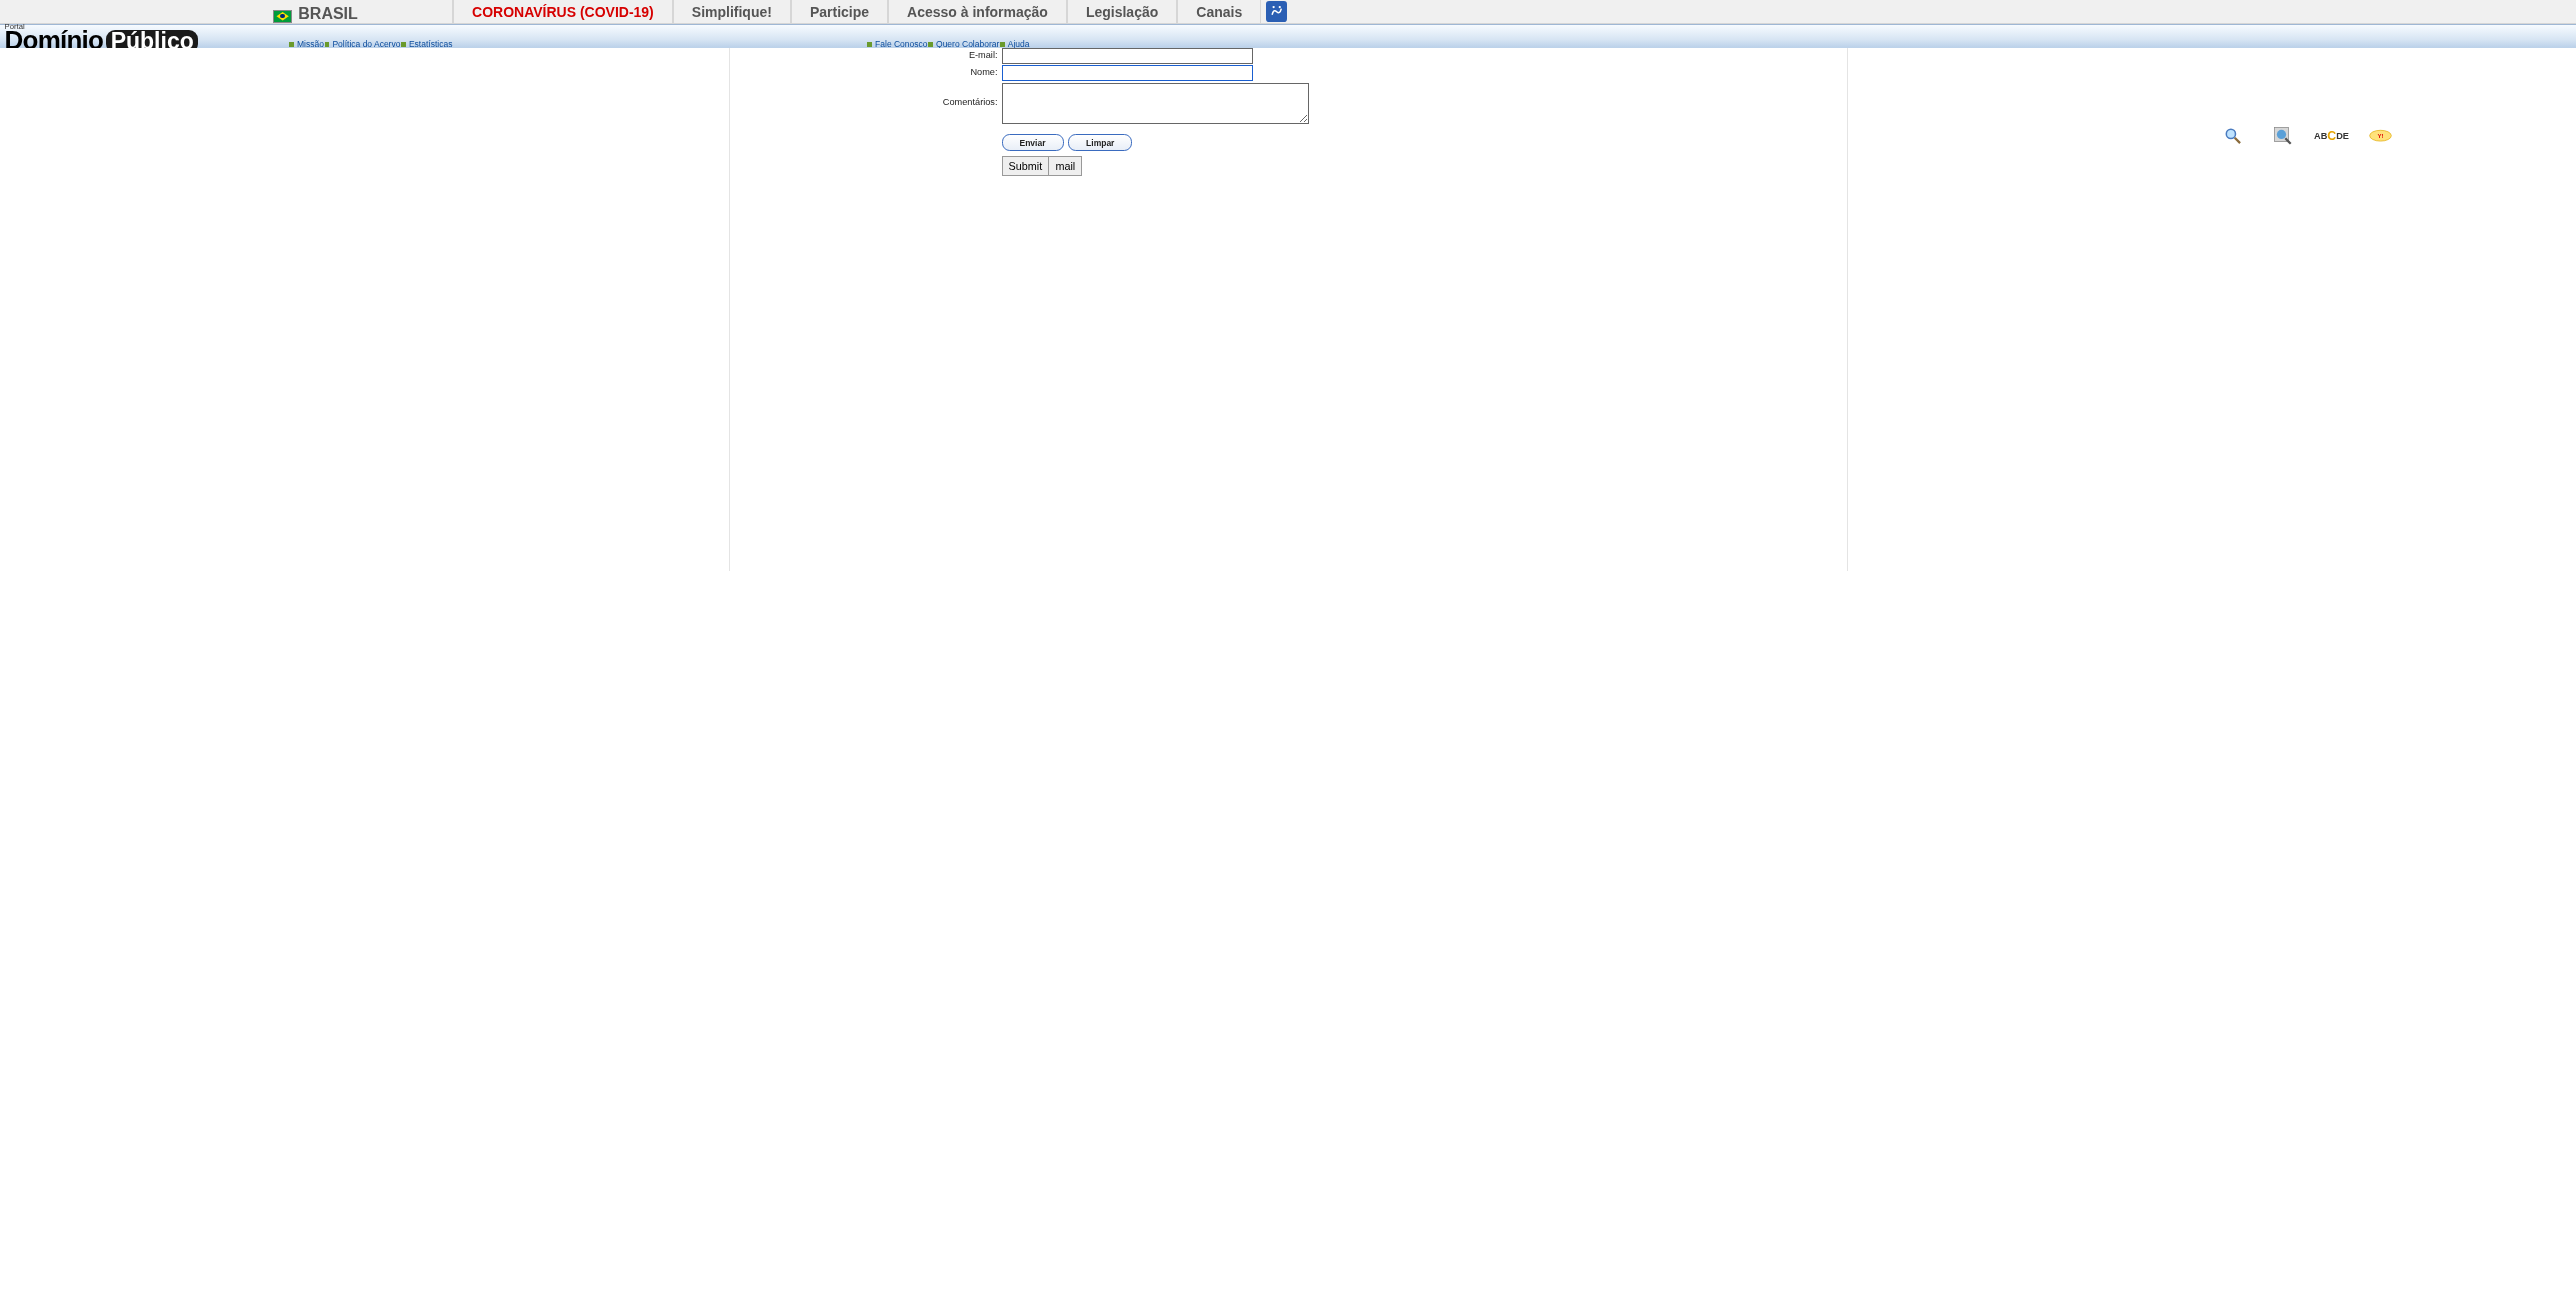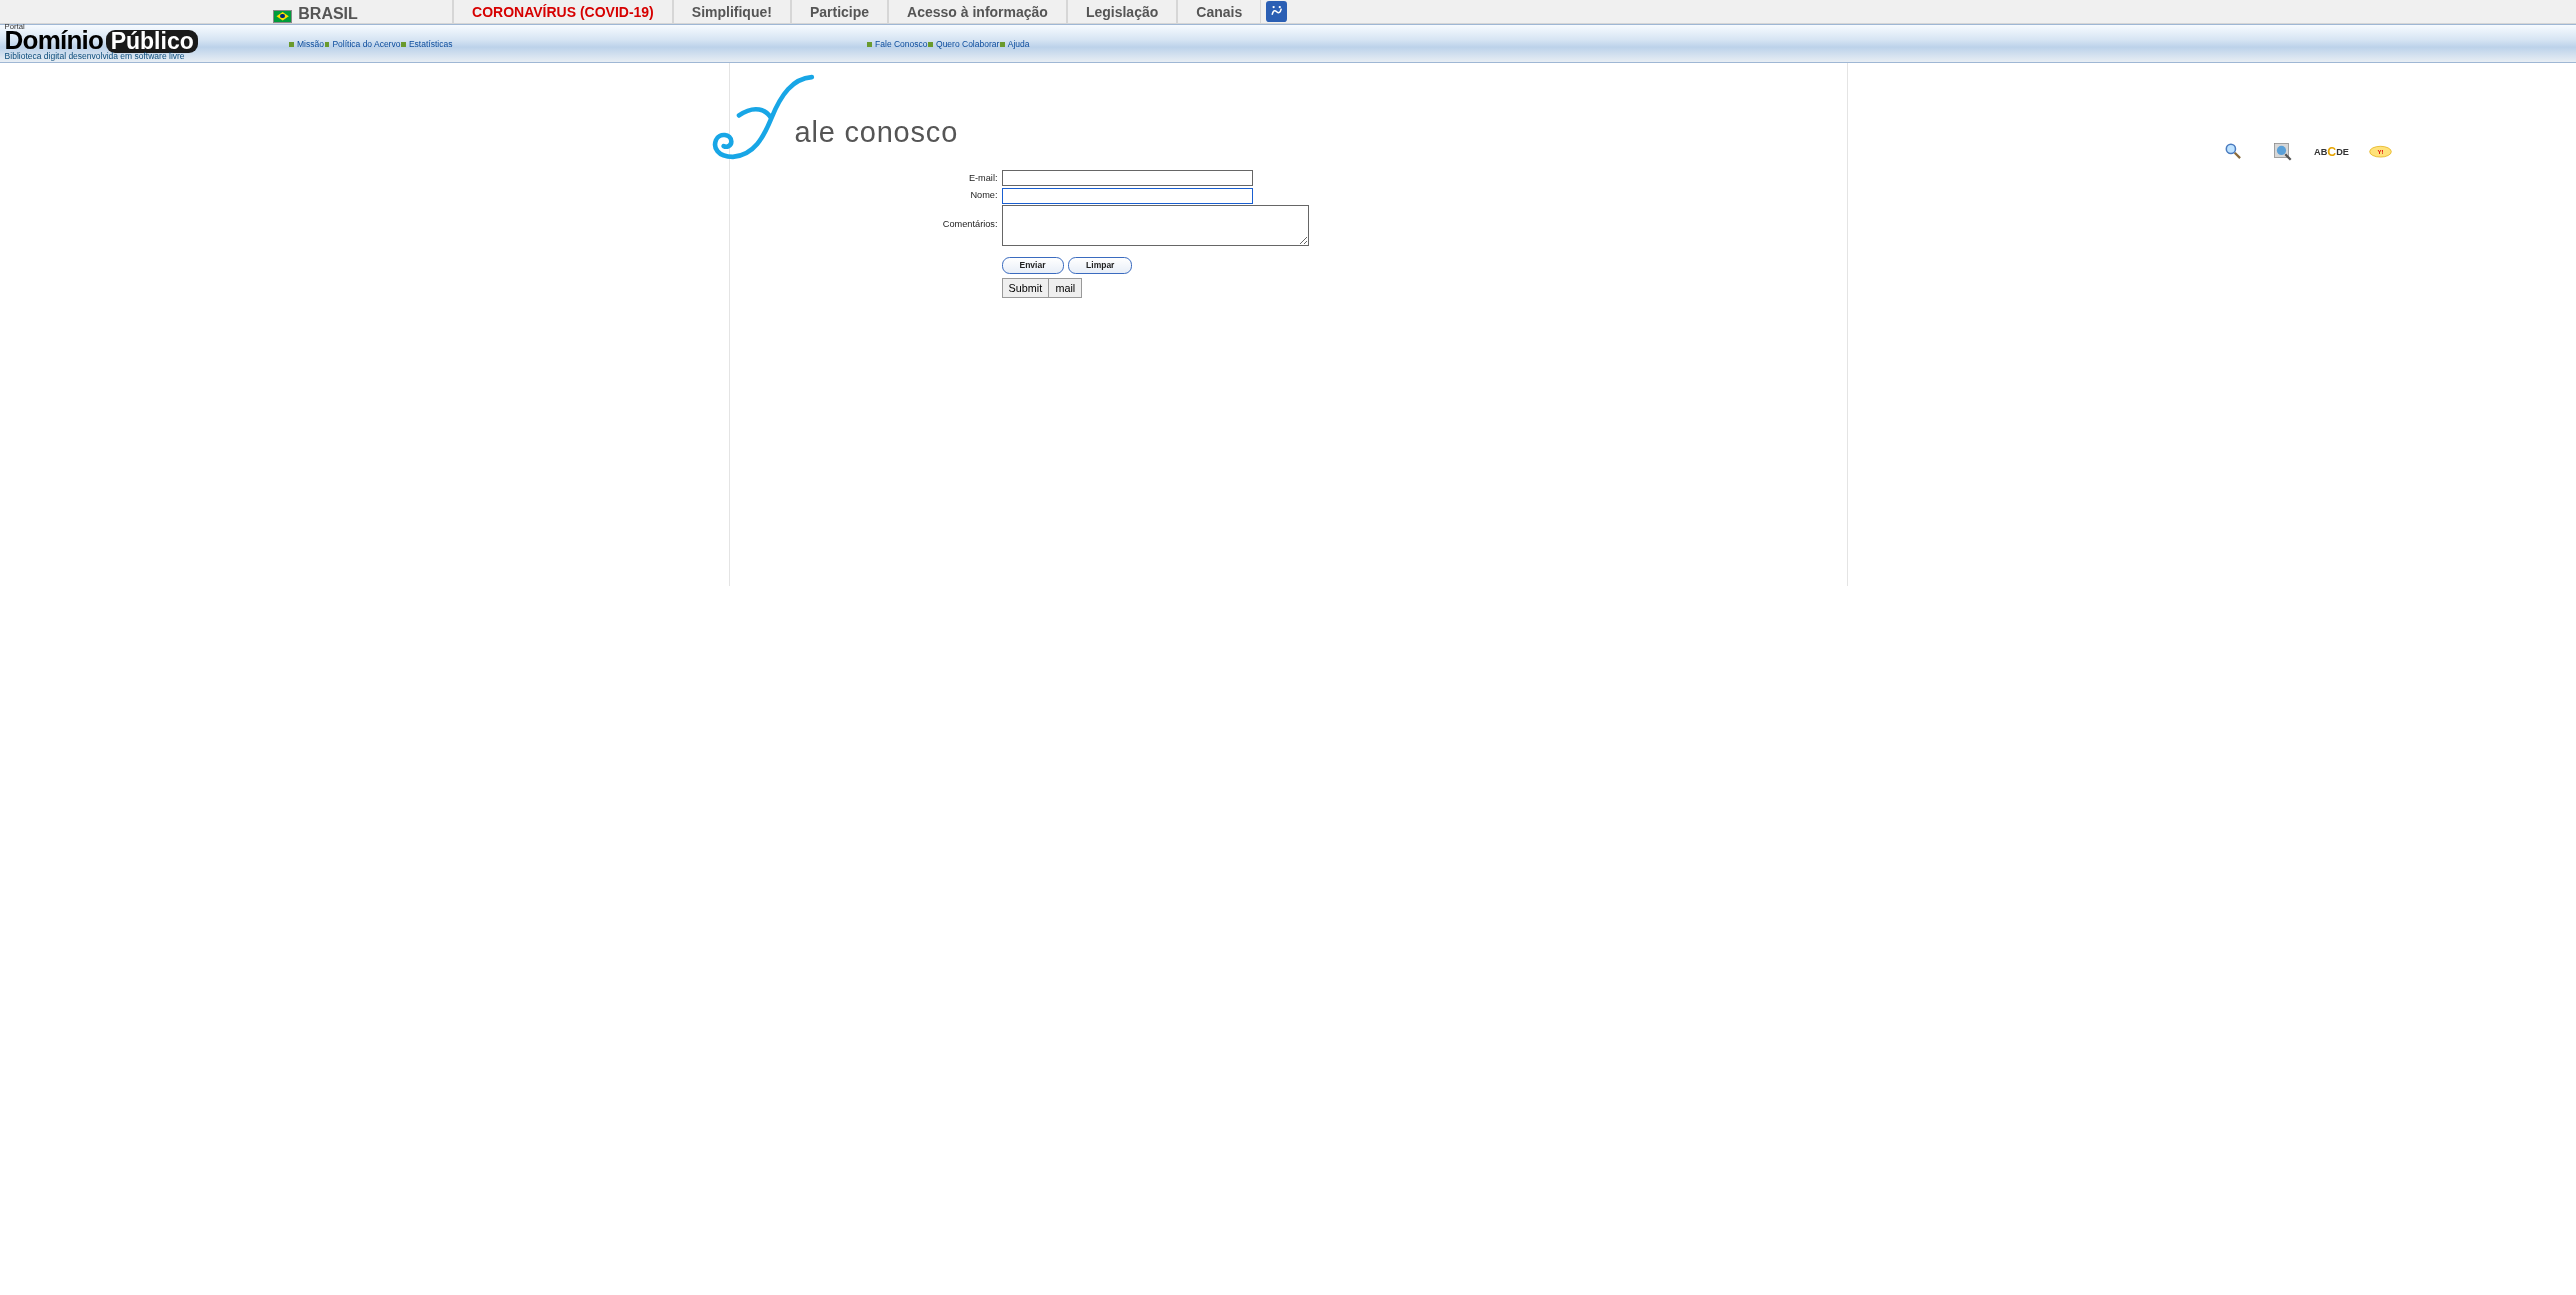--- a/index.html
+++ b/index.html
@@ -131,26 +131,20 @@
     <span class="ticon">
       <svg width="26" height="15.4" viewBox="0 0 34 20" style="font-size:13px">
           <ellipse cx="17" cy="10" rx="16" ry="8" fill="#ffe27a" stroke="#e0a800"></ellipse>
           <text x="17" y="14" text-anchor="middle" font-size="9" font-weight="bold" fill="#d00">Y!</text>
         </svg>
     </span>
   </div>
 
   <div class="content-shell">
 
-    <div class="heading-wrap" style="margin-left:-23px;">
-      <svg class="script-f" viewBox="0 0 140 120">
-        <path d="M135 8 C110 10 95 30 82 62 C72 86 60 110 32 112 C12 112 6 100 10 90 C14 80 30 82 30 92 C30 98 24 100 20 98 M82 62 C76 50 60 44 40 58" stroke="#18a6e6" stroke-width="6" fill="none" stroke-linecap="round"></path>
-      </svg>
-      <span class="heading-text">ale conosco</span>
-    </div>
 
     <div class="form-zone">
       <div class="form-row">
         <div class="form-label">E-mail:</div>
         <input class="ti" type="text" value="" style="">
       </div>
       <div class="form-row">
         <div class="form-label">Nome:</div>
         <input class="ti focused" type="text" value="" style="">
       </div>

